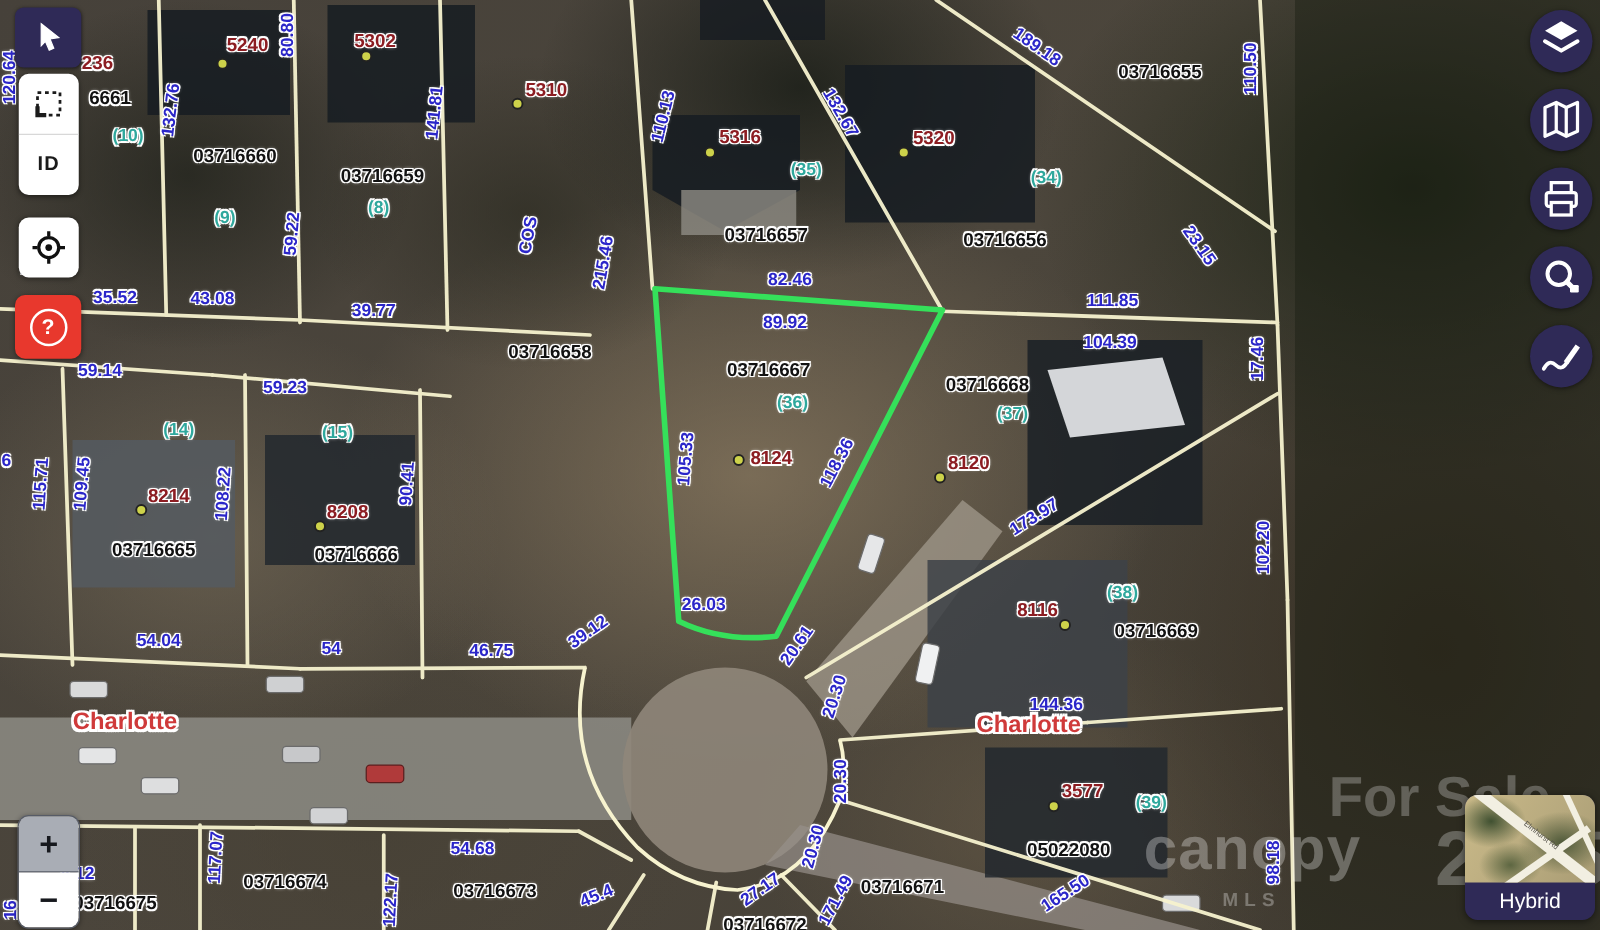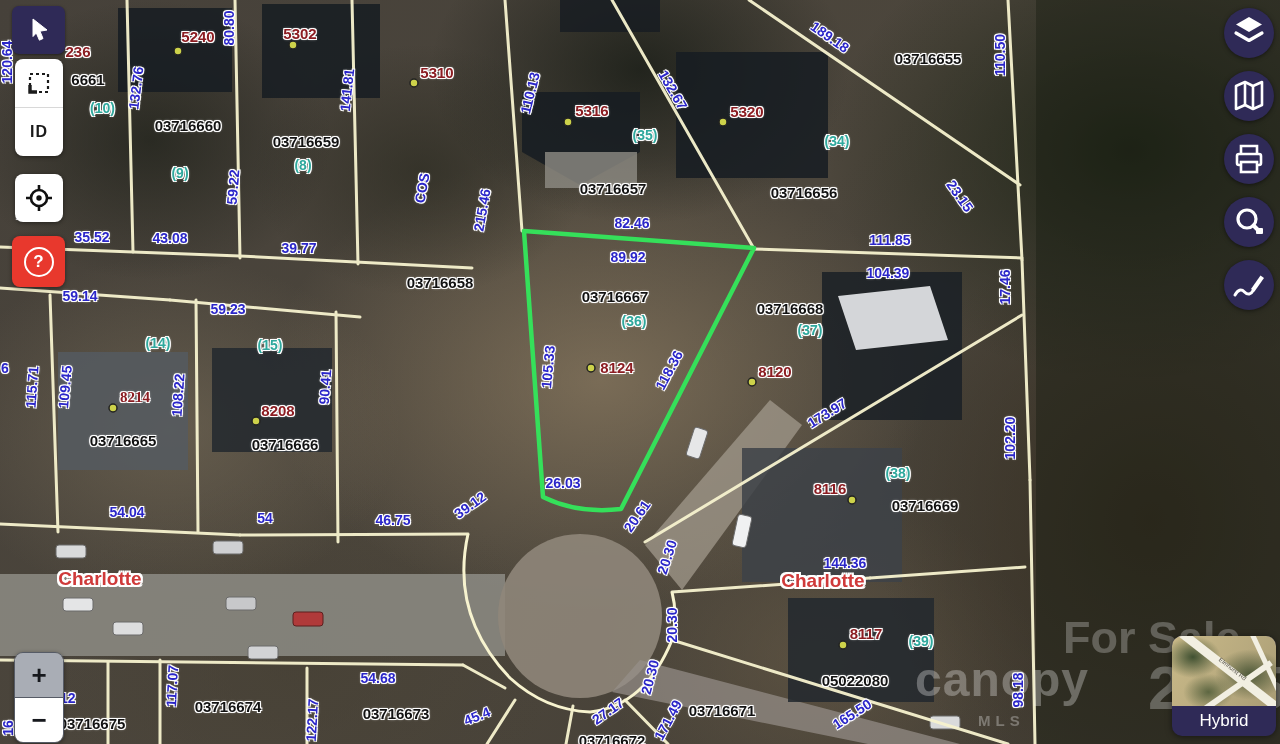--- a/index.html
+++ b/index.html
@@ -206,53 +206,53 @@
       <div class="map-label k-dim" style="left: 890px; top: 240px; transform: translate(-50%, -50%) rotate(0deg);">111.85</div>
       <div class="map-label k-dim" style="left: 888px; top: 273px; transform: translate(-50%, -50%) rotate(0deg);">104.39</div>
       <div class="map-label k-dim" style="left: 1005px; top: 287px; transform: translate(-50%, -50%) rotate(-90deg);">17.46</div>
       <div class="map-label k-id" style="left: 440px; top: 282px; transform: translate(-50%, -50%) rotate(0deg);">03716658</div>
       <div class="map-label k-id" style="left: 615px; top: 296px; transform: translate(-50%, -50%) rotate(0deg);">03716667</div>
       <div class="map-label k-lot" style="left: 634px; top: 321px; transform: translate(-50%, -50%) rotate(0deg);">(36)</div>
       <div class="map-label k-id" style="left: 790px; top: 308px; transform: translate(-50%, -50%) rotate(0deg);">03716668</div>
       <div class="map-label k-lot" style="left: 810px; top: 330px; transform: translate(-50%, -50%) rotate(0deg);">(37)</div>
       <div class="map-label k-dim" style="left: 80px; top: 296px; transform: translate(-50%, -50%) rotate(0deg);">59.14</div>
       <div class="map-label k-dim" style="left: 228px; top: 309px; transform: translate(-50%, -50%) rotate(0deg);">59.23</div>
-      <div class="map-label k-lot" style="left: 150px; top: 343px; transform: translate(-50%, -50%) rotate(0deg); padding-left: 16px;">(14)</div>
+      <div class="map-label k-lot" style="left: 135px; top: 343px; transform: translate(-50%, -50%) rotate(0deg); padding-left: 16px;">(14)</div>
       <div class="map-label k-lot" style="left: 270px; top: 345px; transform: translate(-50%, -50%) rotate(0deg);">(15)</div>
       <div class="map-label k-addr" style="left: 617px; top: 367px; transform: translate(-50%, -50%) rotate(0deg);">8124</div>
       <div class="map-label k-dim" style="left: 548px; top: 367px; transform: translate(-50%, -50%) rotate(-85deg);">105.33</div>
       <div class="map-label k-dim" style="left: 669px; top: 370px; transform: translate(-50%, -50%) rotate(-62deg);">118.36</div>
       <div class="map-label k-addr" style="left: 775px; top: 371px; transform: translate(-50%, -50%) rotate(0deg);">8120</div>
       <div class="map-label k-dim" style="left: 827px; top: 413px; transform: translate(-50%, -50%) rotate(-32deg);">173.97</div>
       <div class="map-label k-dim" style="left: 1010px; top: 438px; transform: translate(-50%, -50%) rotate(-90deg);">102.20</div>
       <div class="map-label k-dim" style="left: 32px; top: 387px; transform: translate(-50%, -50%) rotate(-86deg);">115.71</div>
       <div class="map-label k-dim" style="left: 65px; top: 387px; transform: translate(-50%, -50%) rotate(-85deg);">109.45</div>
       <div class="map-label k-dim" style="left: 178px; top: 395px; transform: translate(-50%, -50%) rotate(-86deg);">108.22</div>
       <div class="map-label k-dim" style="left: 325px; top: 387px; transform: translate(-50%, -50%) rotate(-86deg);">90.41</div>
-      <div class="map-label k-addr" style="left: 135px; top: 397px; transform: translate(-50%, -50%) rotate(0deg); font-family: Liberation Serif, serif;">8214</div>
+      <div class="map-label k-addr" style="left: 135px; top: 397px; transform: translate(-50%, -50%) rotate(0deg);">8214</div>
       <div class="map-label k-addr" style="left: 278px; top: 410px; transform: translate(-50%, -50%) rotate(0deg);">8208</div>
       <div class="map-label k-dim" style="left: 5px; top: 368px; transform: translate(-50%, -50%) rotate(0deg);">6</div>
       <div class="map-label k-id" style="left: 123px; top: 440px; transform: translate(-50%, -50%) rotate(0deg);">03716665</div>
       <div class="map-label k-id" style="left: 285px; top: 444px; transform: translate(-50%, -50%) rotate(0deg);">03716666</div>
       <div class="map-label k-lot" style="left: 898px; top: 473px; transform: translate(-50%, -50%) rotate(0deg);">(38)</div>
       <div class="map-label k-addr" style="left: 830px; top: 488px; transform: translate(-50%, -50%) rotate(0deg);">8116</div>
       <div class="map-label k-id" style="left: 925px; top: 505px; transform: translate(-50%, -50%) rotate(0deg);">03716669</div>
       <div class="map-label k-dim" style="left: 127px; top: 512px; transform: translate(-50%, -50%) rotate(0deg);">54.04</div>
       <div class="map-label k-dim" style="left: 265px; top: 518px; transform: translate(-50%, -50%) rotate(0deg);">54</div>
       <div class="map-label k-dim" style="left: 393px; top: 520px; transform: translate(-50%, -50%) rotate(0deg);">46.75</div>
       <div class="map-label k-dim" style="left: 470px; top: 505px; transform: translate(-50%, -50%) rotate(-35deg);">39.12</div>
       <div class="map-label k-dim" style="left: 563px; top: 483px; transform: translate(-50%, -50%) rotate(0deg);">26.03</div>
       <div class="map-label k-dim" style="left: 637px; top: 516px; transform: translate(-50%, -50%) rotate(-55deg);">20.61</div>
       <div class="map-label k-dim" style="left: 667px; top: 557px; transform: translate(-50%, -50%) rotate(-72deg);">20.30</div>
       <div class="map-label k-dim" style="left: 672px; top: 625px; transform: translate(-50%, -50%) rotate(-90deg);">20.30</div>
       <div class="map-label k-dim" style="left: 650px; top: 677px; transform: translate(-50%, -50%) rotate(-75deg);">20.30</div>
       <div class="map-label k-dim" style="left: 845px; top: 563px; transform: translate(-50%, -50%) rotate(0deg);">144.36</div>
       <div class="map-label k-city" style="left: 823px; top: 580px; transform: translate(-50%, -50%) rotate(0deg);">Charlotte</div>
       <div class="map-label k-city" style="left: 100px; top: 578px; transform: translate(-50%, -50%) rotate(0deg);">Charlotte</div>
-      <div class="map-label k-addr" style="left: 866px; top: 633px; transform: translate(-50%, -50%) rotate(0deg);">8117</div>
+      <div class="map-label k-addr" style="left: 866px; top: 633px; transform: translate(-50%, -50%) rotate(0deg);">3577</div>
       <div class="map-label k-lot" style="left: 921px; top: 641px; transform: translate(-50%, -50%) rotate(0deg);">(39)</div>
       <div class="map-label k-id" style="left: 855px; top: 680px; transform: translate(-50%, -50%) rotate(0deg);">05022080</div>
       <div class="map-label k-dim" style="left: 1018px; top: 690px; transform: translate(-50%, -50%) rotate(-90deg);">98.18</div>
       <div class="map-label k-dim" style="left: 852px; top: 714px; transform: translate(-50%, -50%) rotate(-33deg);">165.50</div>
       <div class="map-label k-id" style="left: 722px; top: 710px; transform: translate(-50%, -50%) rotate(0deg);">03716671</div>
       <div class="map-label k-dim" style="left: 668px; top: 720px; transform: translate(-50%, -50%) rotate(-62deg);">171.49</div>
       <div class="map-label k-dim" style="left: 608px; top: 711px; transform: translate(-50%, -50%) rotate(-35deg);">27.17</div>
       <div class="map-label k-id" style="left: 612px; top: 740px; transform: translate(-50%, -50%) rotate(0deg);">03716672</div>
       <div class="map-label k-dim" style="left: 378px; top: 678px; transform: translate(-50%, -50%) rotate(0deg);">54.68</div>
       <div class="map-label k-id" style="left: 396px; top: 713px; transform: translate(-50%, -50%) rotate(0deg);">03716673</div>

